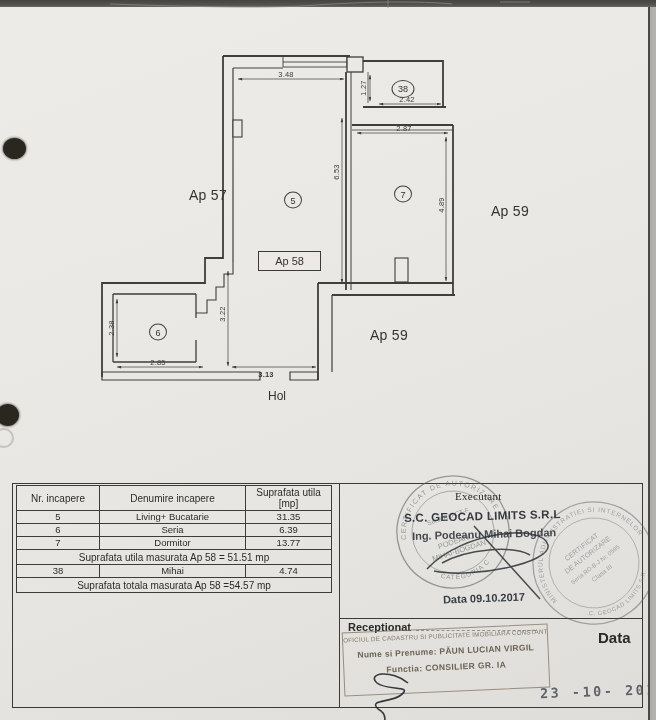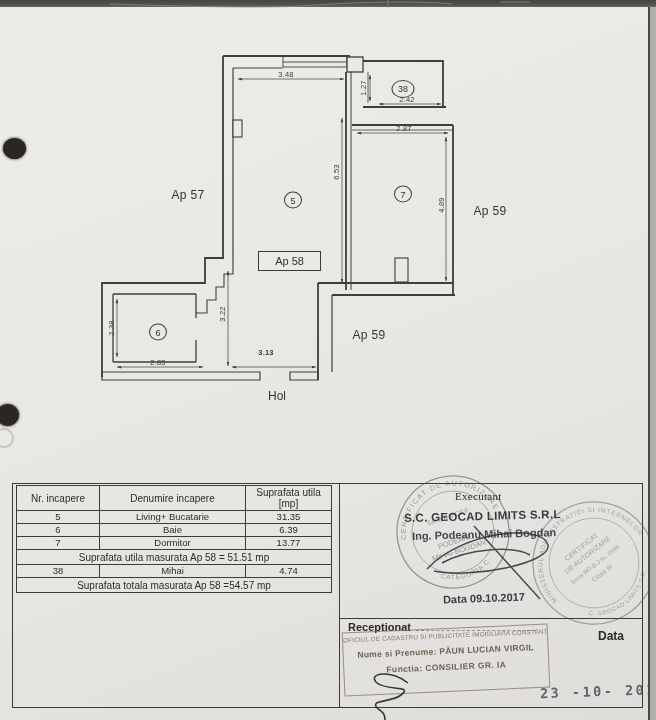--- a/index.html
+++ b/index.html
@@ -21,21 +21,21 @@
   .edge-strip{
     position:absolute;left:648px;top:0;width:8px;height:720px;
     background:linear-gradient(90deg,#4a4946 0 2px,#aeaca8 2px,#b6b4b0 100%);
     z-index:5;
   }
   .hole{position:absolute;border-radius:50%;background:#29271f;box-shadow:0 0 2px 1px rgba(40,38,30,.45);z-index:4;}
   .hole-ring{position:absolute;border-radius:50%;border:2px solid rgba(90,88,80,.25);z-index:4;}
   svg{display:block;}
   .plan-svg{position:absolute;left:0;top:0;z-index:2;}
   .lbl{position:absolute;z-index:3;color:#34342f;transform:translate(-50%,-50%);white-space:nowrap;}
-  .apl{font-size:12px;letter-spacing:.3px;}
+  .apl{font-size:14px;letter-spacing:.3px;margin-left:20px;}
   .hol-lbl{font-size:12px;}
   .ap58-box{
     position:absolute;left:258px;top:251px;width:61px;height:18px;z-index:3;
     border:1.5px solid #3a3a36;display:flex;align-items:center;justify-content:center;
     font-size:11px;color:#34342f;background:rgba(236,234,231,.55);
   }
   .rc{
     position:absolute;z-index:3;border:1.1px solid #3f3f3b;border-radius:50%;
     font-size:9px;color:#34342f;display:flex;align-items:center;justify-content:center;
     transform:translate(-50%,-50%);
@@ -67,21 +67,21 @@
   .recept-label{position:absolute;left:8px;top:2px;font-size:11px;font-weight:bold;color:#2a2a26;}
   .recept-dash{position:absolute;left:76px;top:11px;width:120px;border-top:1.5px dashed rgba(90,80,70,.55);}
   .ocpi-stamp{
     position:absolute;left:3px;top:9px;width:204px;height:62px;
     border:1.5px solid rgba(122,106,88,.7);transform:rotate(-2.5deg);
     color:#7b6f5f;text-align:center;overflow:hidden;
   }
   .ocpi-office{font-size:6.3px;margin-top:3px;letter-spacing:.2px;white-space:nowrap;opacity:.9;}
   .ocpi-name{font-size:8.5px;margin-top:7px;color:#6d6354;font-weight:bold;letter-spacing:.3px;}
   .ocpi-role{font-size:8.5px;margin-top:6px;color:#6d6354;font-weight:bold;letter-spacing:.4px;}
-  .data-label{position:absolute;left:258px;top:10px;font-size:12px;font-weight:bold;color:#2a2a26;}
+  .data-label{position:absolute;left:258px;top:10px;font-size:15px;font-weight:bold;color:#2a2a26;}
   .date-stamp{
     position:absolute;left:200px;top:64px;font-size:13.5px;font-weight:bold;
     font-family:"DejaVu Sans Mono",monospace;color:#4a4f57;letter-spacing:2.5px;
     transform:rotate(-2deg);opacity:.85;white-space:nowrap;
   }
   .sig-svg{position:absolute;overflow:visible;}
   .remnants{position:absolute;left:0;top:0;z-index:7;}
 </style>
 </head>
 <body>
@@ -163,21 +163,21 @@
 
   <span class="dim" style="left:286px;top:74px;">3.48</span>
   <span class="dim rot" style="left:363px;top:88px;">1.27</span>
   <span class="dim" style="left:407px;top:99px;">2.42</span>
   <span class="dim" style="left:404px;top:128px;">2.87</span>
   <span class="dim rot" style="left:336px;top:172px;">6.53</span>
   <span class="dim rot" style="left:441px;top:205px;">4.89</span>
   <span class="dim rot" style="left:222px;top:314px;">3.22</span>
   <span class="dim rot" style="left:111px;top:328px;">2.38</span>
   <span class="dim" style="left:158px;top:362px;">2.85</span>
-  <span class="dim" style="left:266px;top:352px;font-weight:bold;">3.13</span>
+  <span class="dim" style="left:266px;top:374px;font-weight:bold;">3.13</span>
 
   <div class="bottom-section">
 
     <table class="rooms">
       <colgroup>
           <col style="width:83px">
           <col style="width:146px">
           <col style="width:86px">
         </colgroup>
       <tbody>
@@ -189,21 +189,21 @@
           <div>[mp]</div>
         </td>
       </tr>
       <tr>
         <td>5</td>
         <td>Living+ Bucatarie</td>
         <td>31.35</td>
       </tr>
       <tr>
         <td>6</td>
-        <td>Baie</td>
+        <td>Seria</td>
         <td>6.39</td>
       </tr>
       <tr>
         <td>7</td>
         <td>Dormitor</td>
         <td>13.77</td>
       </tr>
       <tr>
         <td class="merged" colspan="3">Suprafata utila masurata Ap 58 =  51.51 mp</td>
       </tr>

